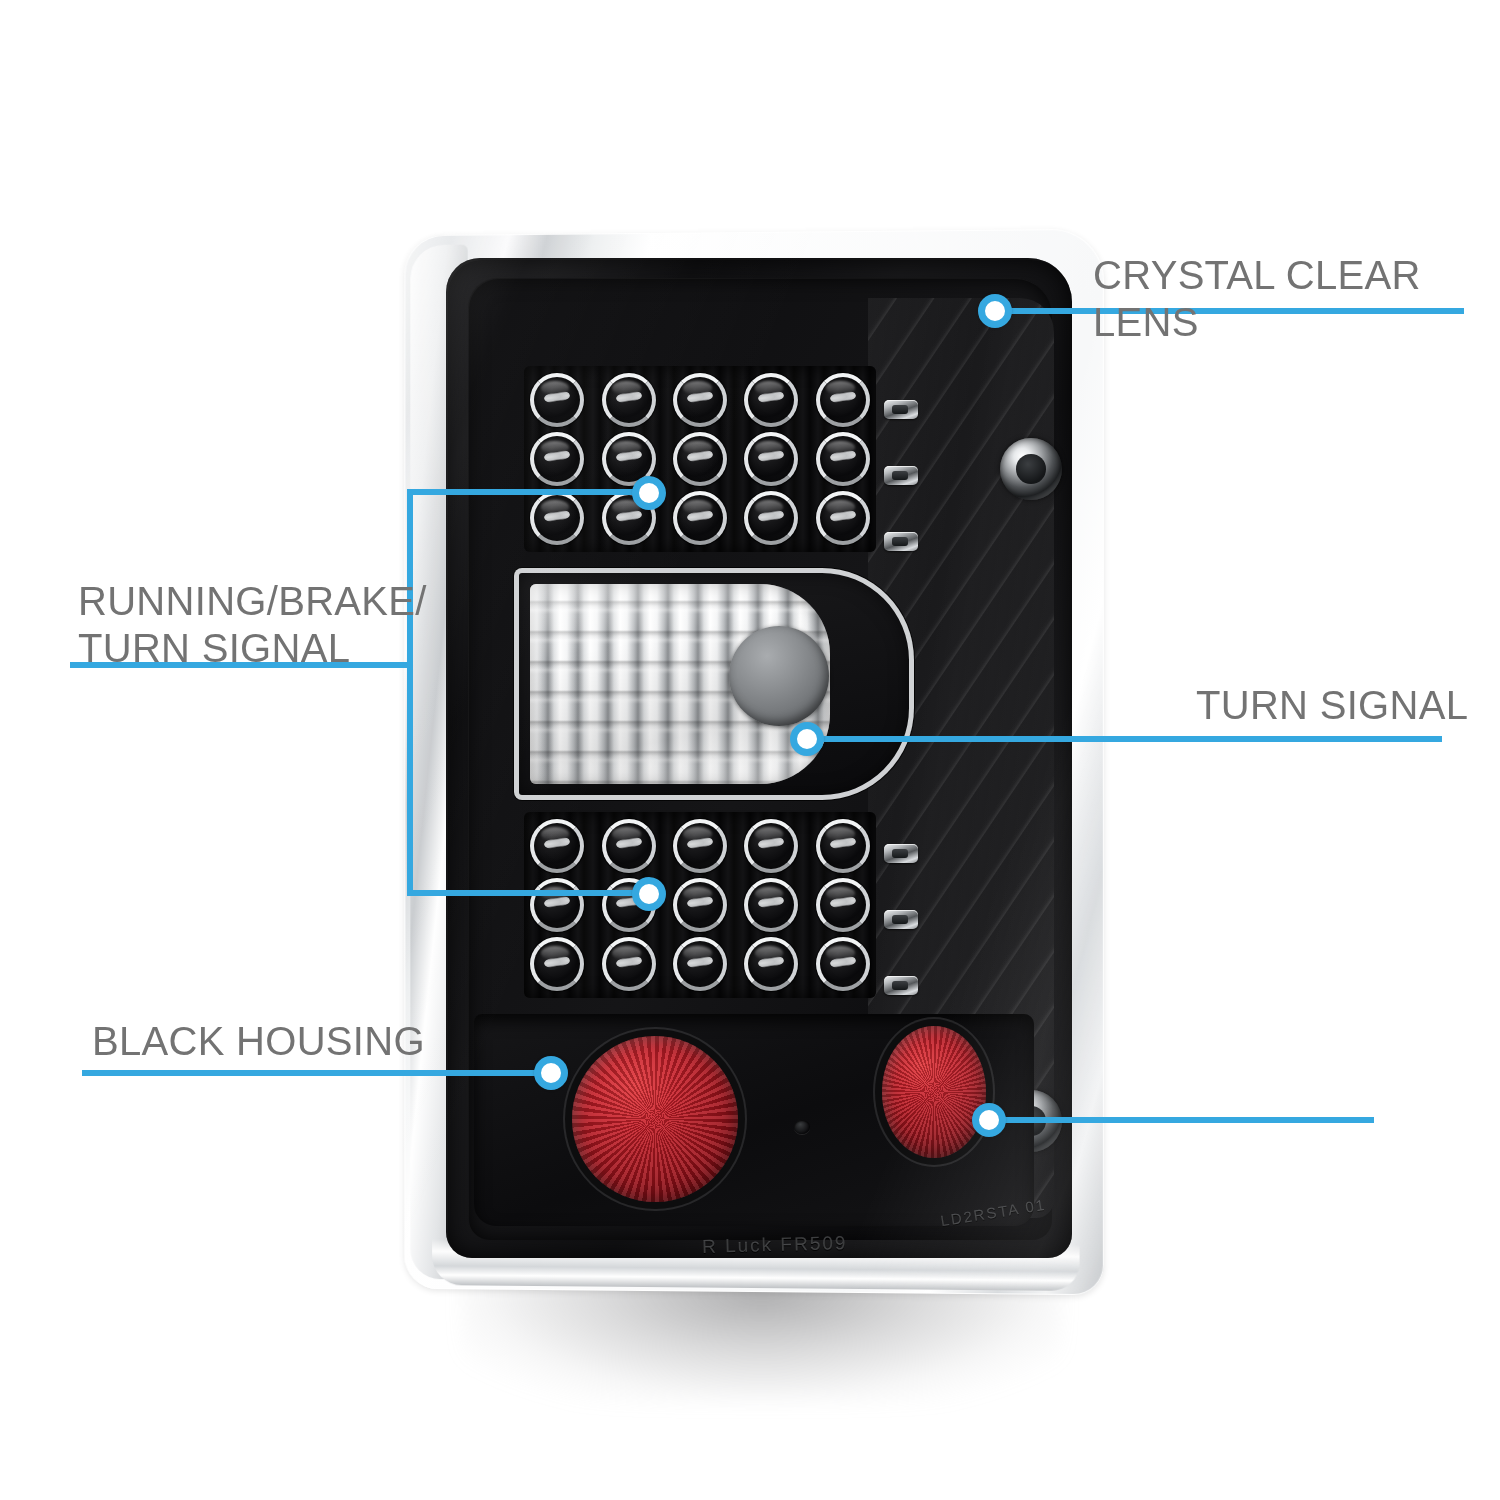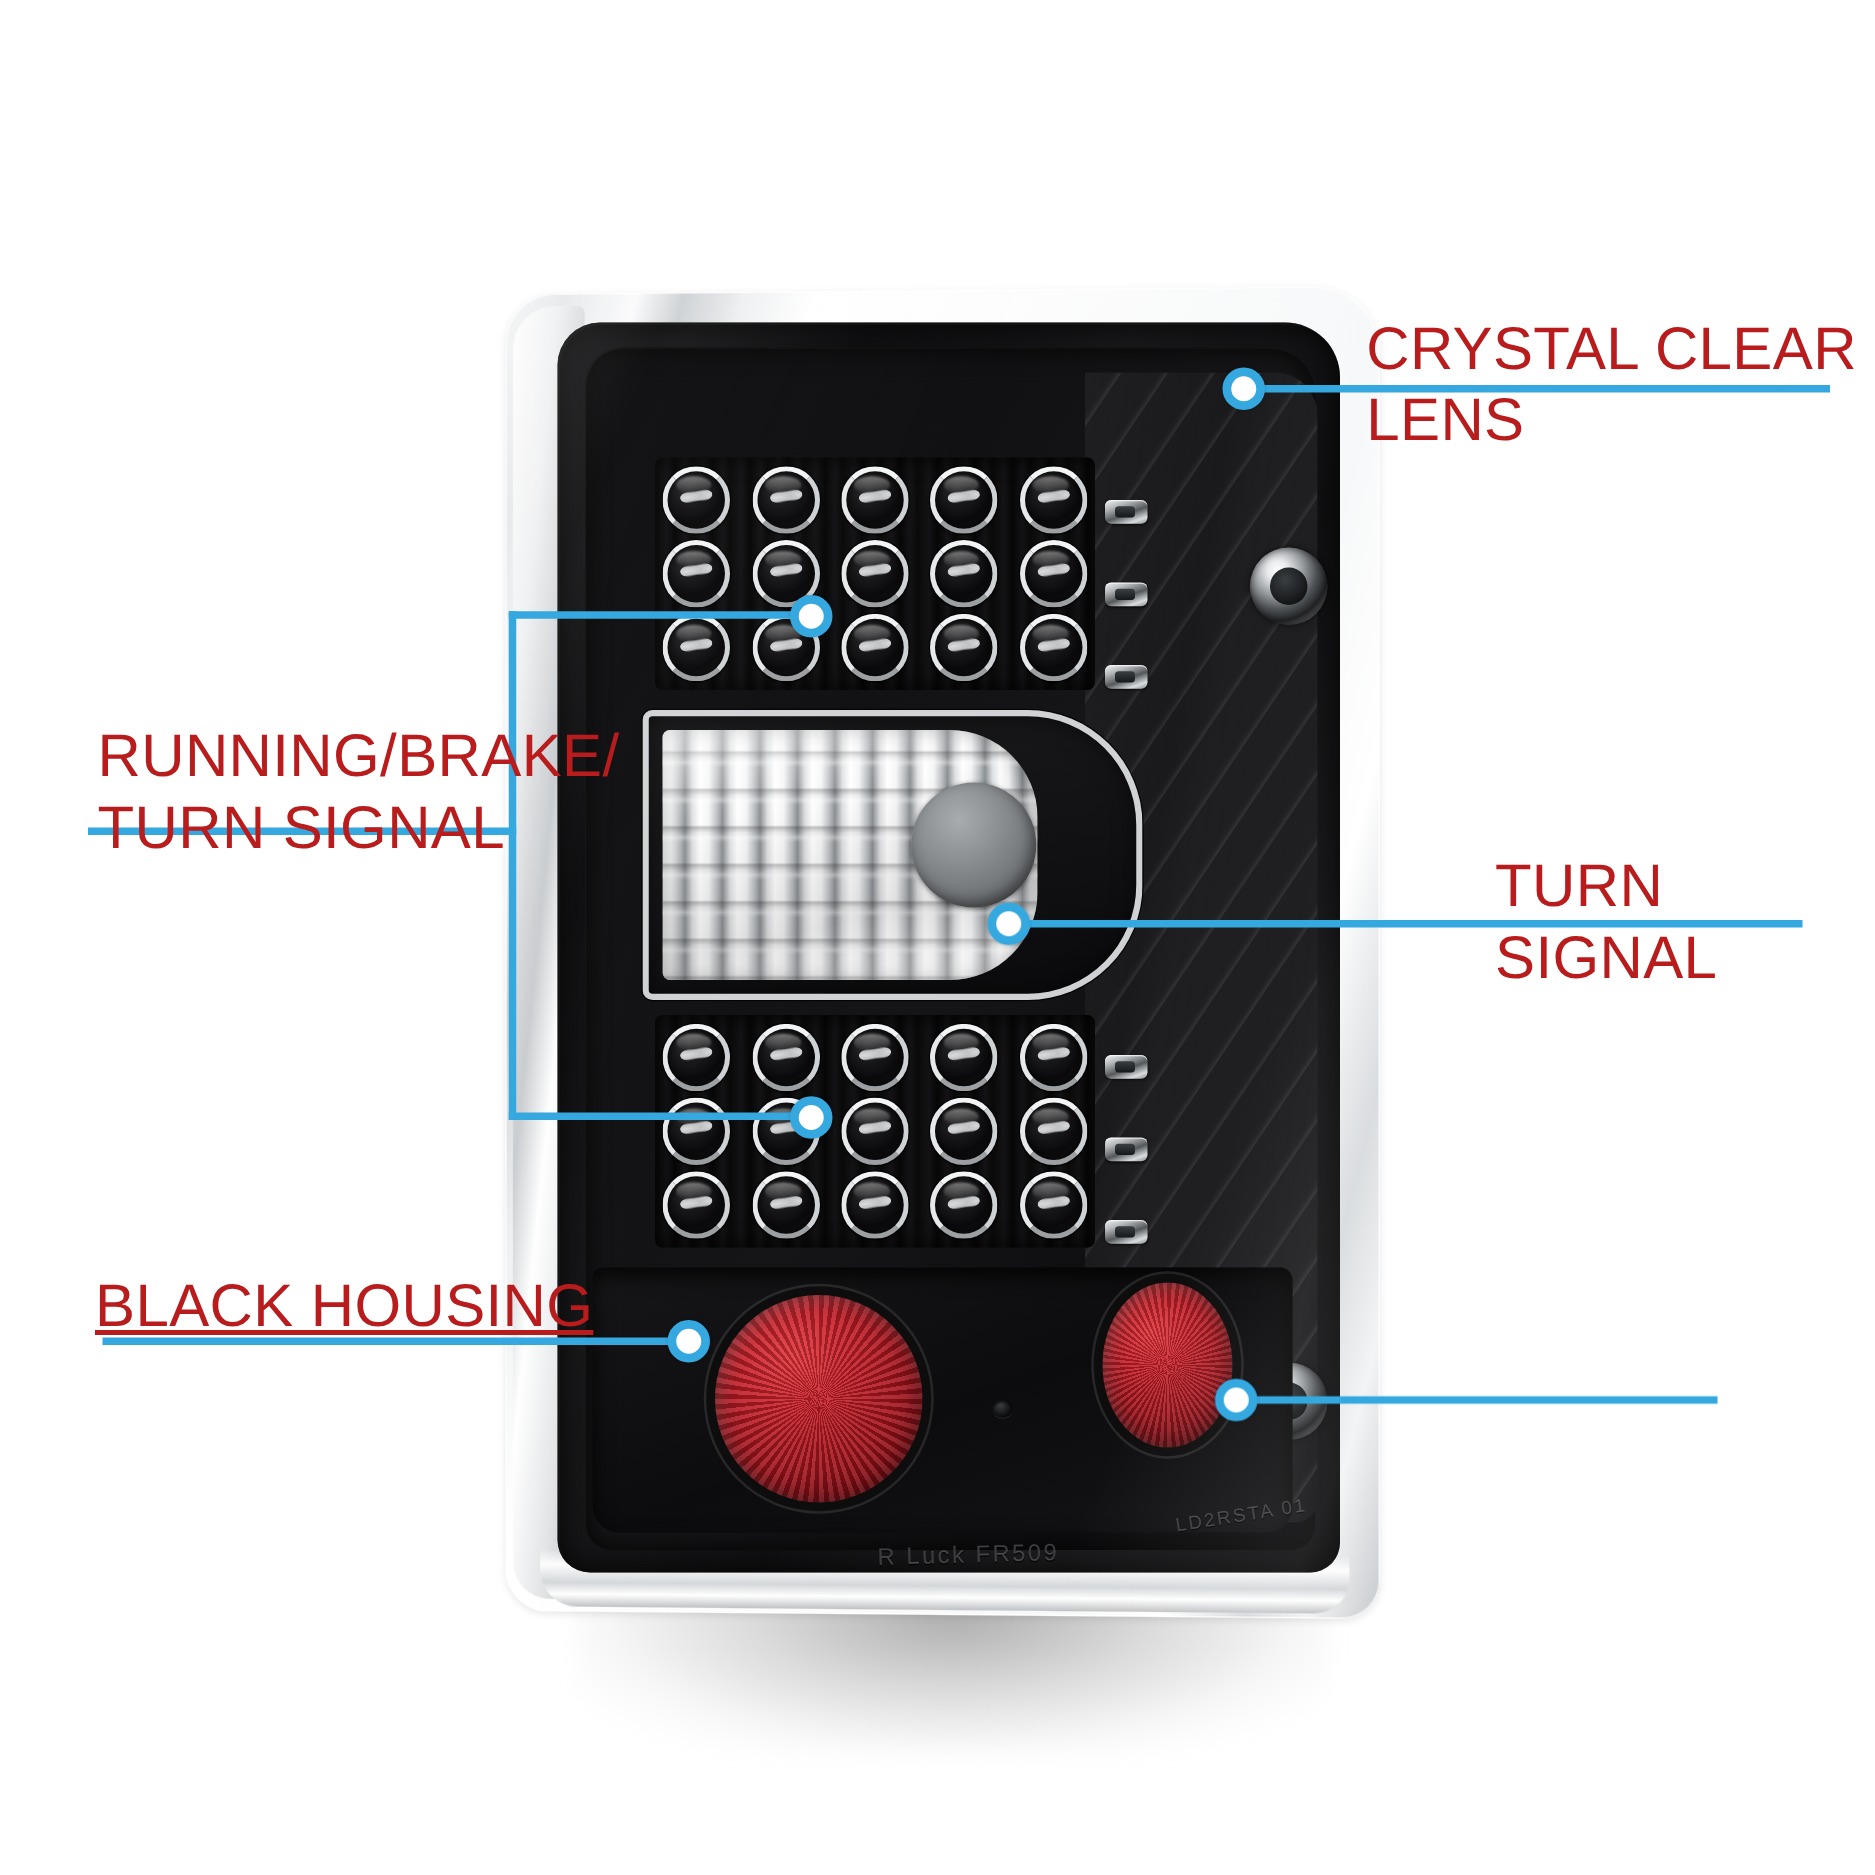--- a/index.html
+++ b/index.html
@@ -10,22 +10,22 @@
     font-family:"Liberation Sans", sans-serif;
     position:relative;
   }
 
   
   #stage { position:absolute; inset:0; }
 
   
   .callout-label {
     position:absolute;
-    color:#b91c1c;
-    font-size:48px;
+    color:#737373;
+    font-size:40px;
     font-weight:400;
     letter-spacing:0.3px;
     line-height:1.18;
     white-space:pre-line;
   }
   .cl-right { text-align:left; }
   .cl-left  { text-align:left; }
 
   
   .lead {
@@ -514,18 +514,18 @@
   <div class="dot" style="left:632px; top:877px;"></div>
   <div class="callout-label cl-left" style="left:78px; top:578px;">RUNNING/BRAKE/
 TURN SIGNAL</div>
 
   <div class="lead lead-h" style="left:822px; top:736px; width:620px;"></div>
   <div class="dot" style="left:790px; top:722px;"></div>
   <div class="callout-label cl-right" style="left:1196px; top:682px;">TURN SIGNAL</div>
 
   <div class="lead lead-h" style="left:82px; top:1070px; width:478px;"></div>
   <div class="dot" style="left:534px; top:1056px;"></div>
-  <div class="callout-label cl-left" style="left:76px; top:1018px;text-decoration:underline;">BLACK HOUSING</div>
+  <div class="callout-label cl-left" style="left:92px; top:1018px;">BLACK HOUSING</div>
 
   <div class="lead lead-h" style="left:1004px; top:1117px; width:370px;"></div>
   <div class="dot" style="left:972px; top:1103px;"></div>
 
 </div>
 
 </body></html>

